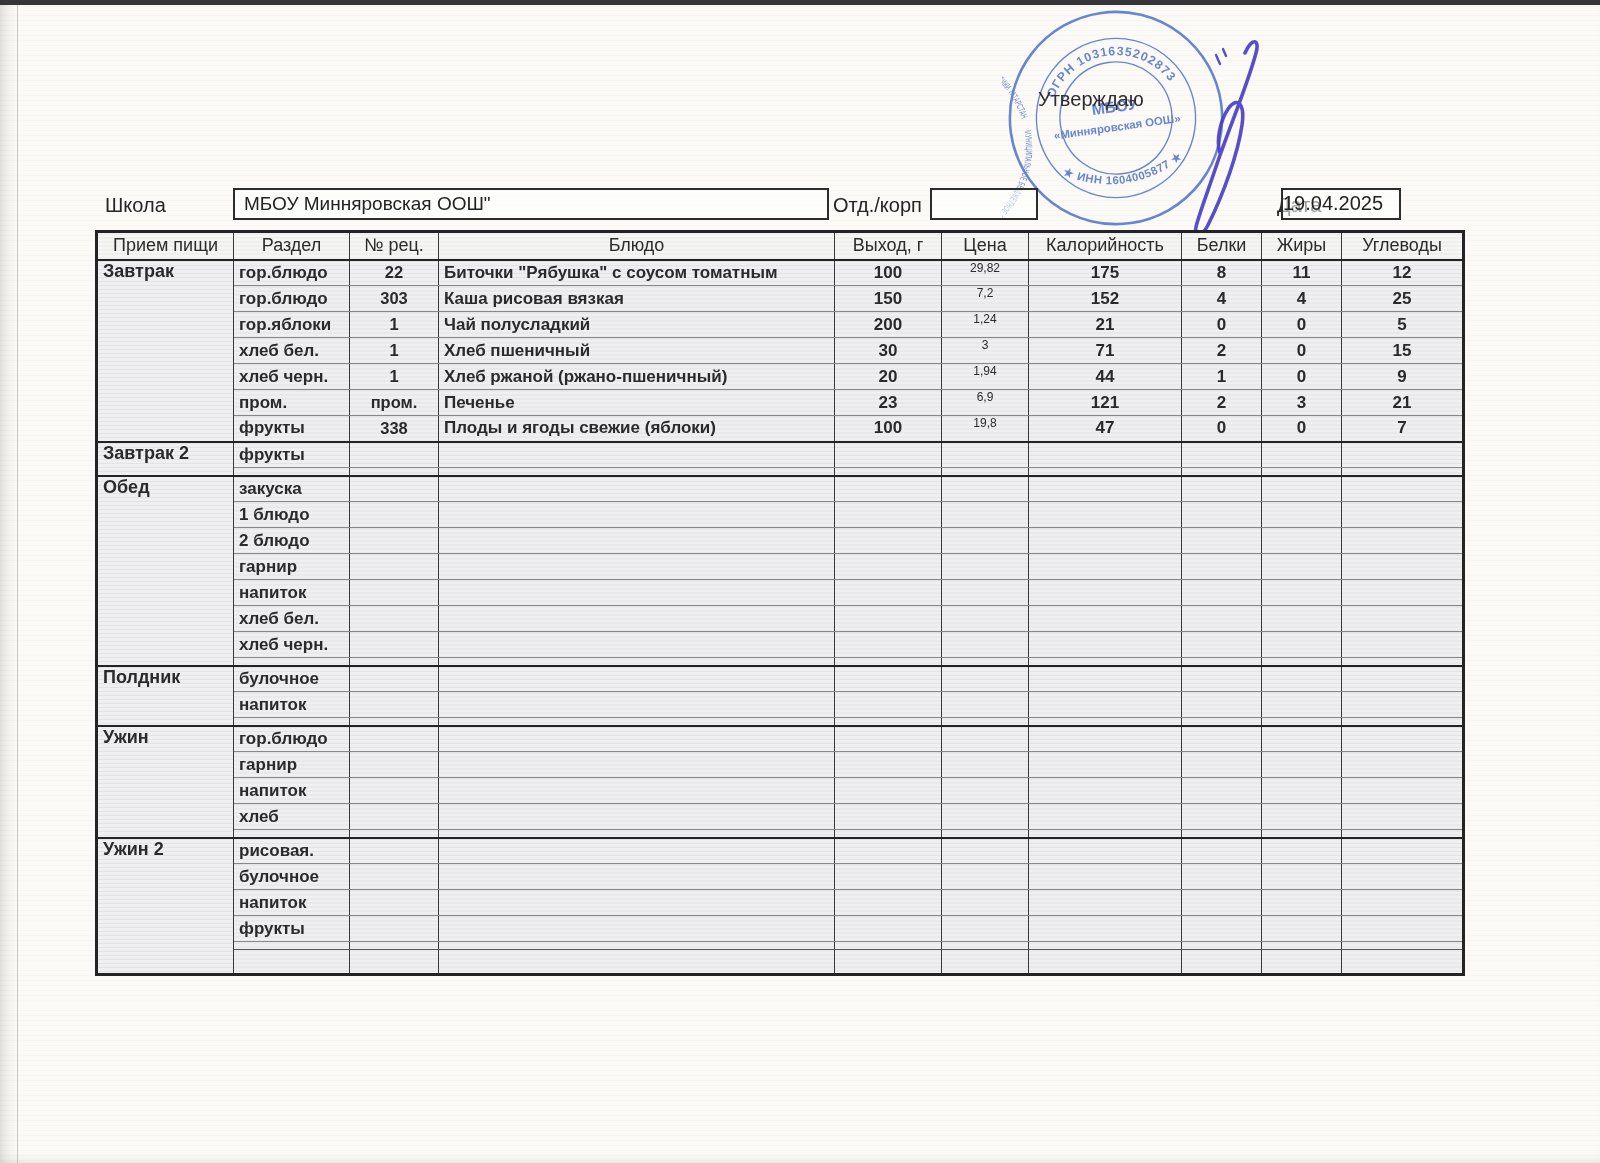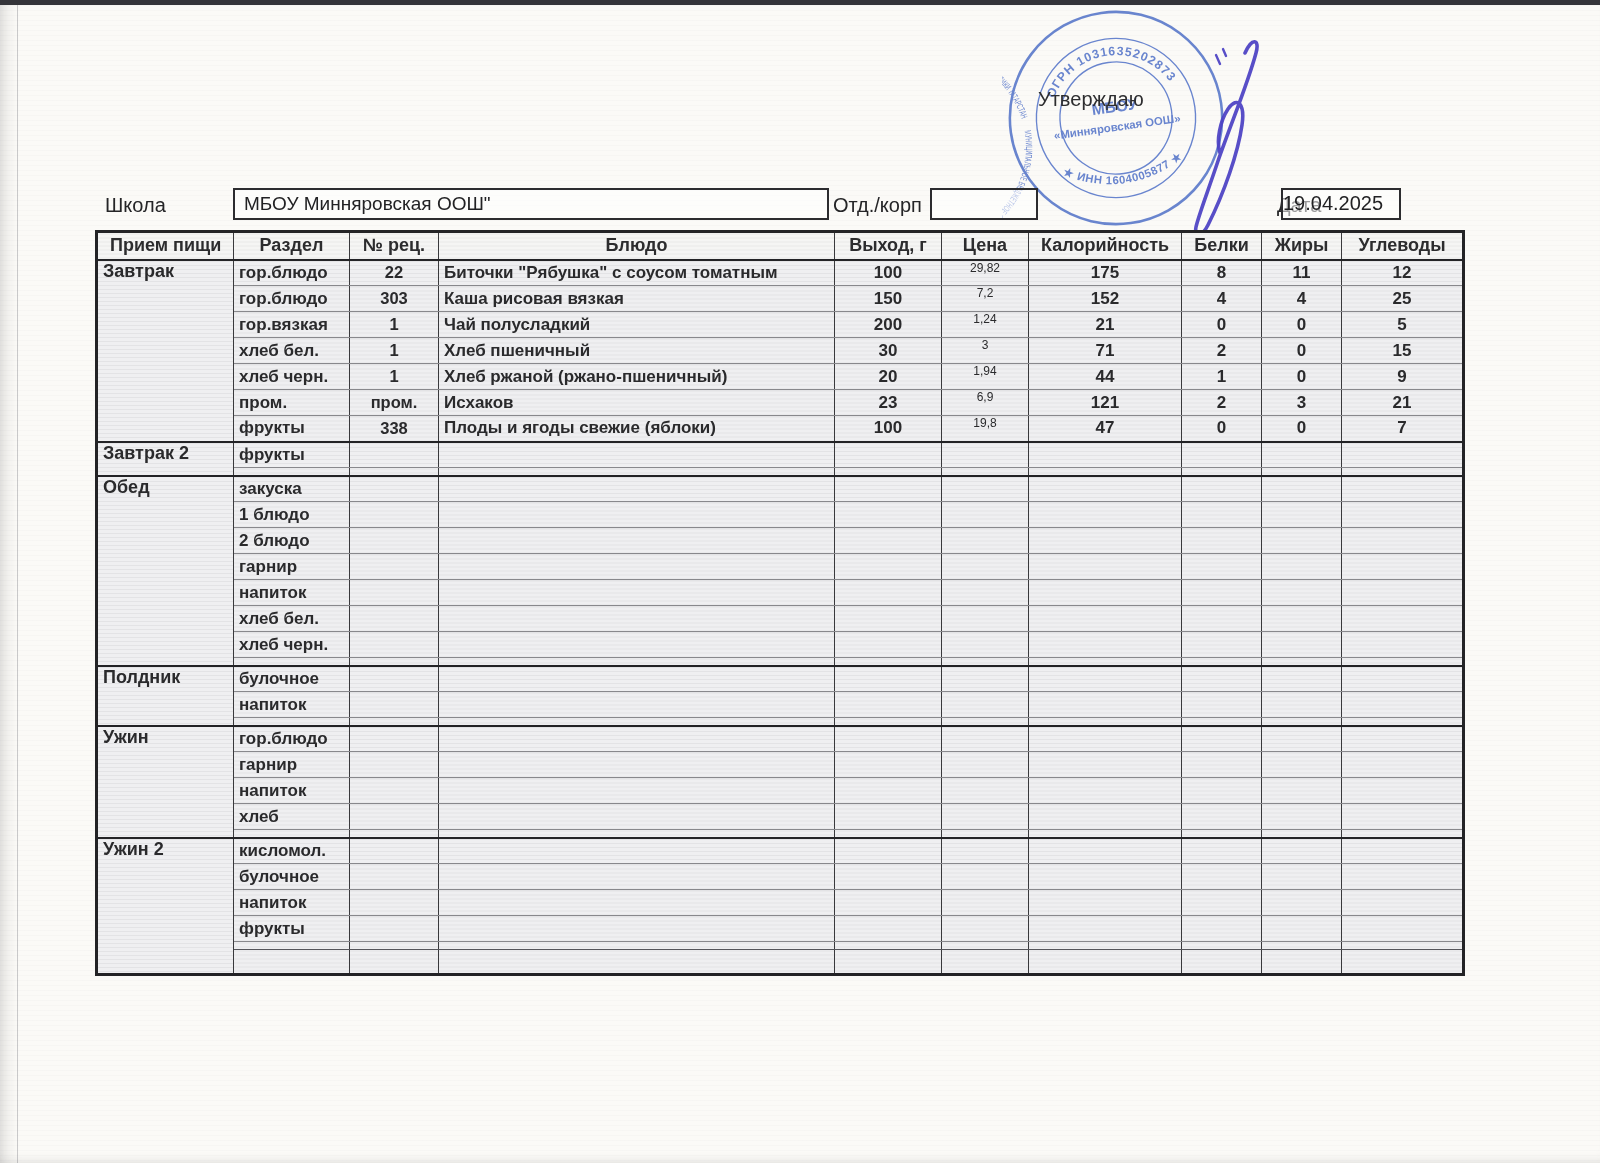--- a/index.html
+++ b/index.html
@@ -39,21 +39,21 @@
   .menu-table{position:absolute;left:95px;top:230px;border-collapse:collapse;table-layout:fixed;
               width:1367px;border:3px solid #232326;}
   .menu-table th,.menu-table td{
     border-left:1.7px solid #39393c;border-right:1.7px solid #39393c;
     border-top:1px solid #88888c;border-bottom:1px solid #88888c;
     overflow:hidden;white-space:nowrap;box-sizing:border-box;
     background-color:#efeff1;
     background-image:repeating-linear-gradient(180deg, rgba(120,120,128,0.10) 0 1px, rgba(255,255,255,0) 1px 4px);
   }
   .menu-table thead th{
-    height:28px;font-size:18px;font-weight:bold;color:#2c2c2e;text-align:center;padding:0 12px;
+    height:28px;font-size:18px;font-weight:normal;color:#2c2c2e;text-align:center;padding:0 12px;
     background-color:#f5f5f4;border-bottom:2.6px solid #232326;
   }
   .menu-table td{height:26px;padding:0 5px;color:#2a2a2c;}
   tr.sec-top td{border-top:2.6px solid #232326;}
   tr.thin td{height:8px;padding:0;line-height:0;border-bottom:1.4px solid #55555a;}
   tr.tail td{height:25px;}
   .meal-cell{font-size:18px;font-weight:bold;vertical-align:top;text-align:left;
              padding:2px 4px;background-color:#f4f4f4;color:#27272a;}
   .cell-razdel{font-size:17px;font-weight:bold;text-align:left;}
   .cell-num{font-size:16.5px;font-weight:bold;text-align:center;}
@@ -154,21 +154,21 @@
           <td class="cell-num">303</td>
           <td class="cell-dish">Каша рисовая вязкая</td>
           <td class="cell-out">150</td>
           <td class="cell-price">7,2</td>
           <td class="cell-cal">152</td>
           <td class="cell-prot">4</td>
           <td class="cell-fat">4</td>
           <td class="cell-carb">25</td>
         </tr>
         <tr class="r">
-          <td class="cell-razdel">гор.вязкая</td>
+          <td class="cell-razdel">гор.яблоки</td>
           <td class="cell-num">1</td>
           <td class="cell-dish">Чай полусладкий</td>
           <td class="cell-out">200</td>
           <td class="cell-price">1,24</td>
           <td class="cell-cal">21</td>
           <td class="cell-prot">0</td>
           <td class="cell-fat">0</td>
           <td class="cell-carb">5</td>
         </tr>
         <tr class="r">
@@ -189,21 +189,21 @@
           <td class="cell-out">20</td>
           <td class="cell-price">1,94</td>
           <td class="cell-cal">44</td>
           <td class="cell-prot">1</td>
           <td class="cell-fat">0</td>
           <td class="cell-carb">9</td>
         </tr>
         <tr class="r">
           <td class="cell-razdel">пром.</td>
           <td class="cell-num">пром.</td>
-          <td class="cell-dish">Исхаков</td>
+          <td class="cell-dish">Печенье</td>
           <td class="cell-out">23</td>
           <td class="cell-price">6,9</td>
           <td class="cell-cal">121</td>
           <td class="cell-prot">2</td>
           <td class="cell-fat">3</td>
           <td class="cell-carb">21</td>
         </tr>
         <tr class="r">
           <td class="cell-razdel">фрукты</td>
           <td class="cell-num">338</td>
@@ -412,21 +412,21 @@
           <td></td>
           <td></td>
           <td></td>
           <td></td>
           <td></td>
           <td></td>
           <td></td>
         </tr>
         <tr class="r sec-top">
           <td rowspan="6" class="meal-cell">Ужин 2</td>
-          <td class="cell-razdel">кисломол.</td>
+          <td class="cell-razdel">рисовая.</td>
           <td class="cell-num"></td>
           <td class="cell-dish"></td>
           <td class="cell-out"></td>
           <td class="cell-price"></td>
           <td class="cell-cal"></td>
           <td class="cell-prot"></td>
           <td class="cell-fat"></td>
           <td class="cell-carb"></td>
         </tr>
         <tr class="r">

